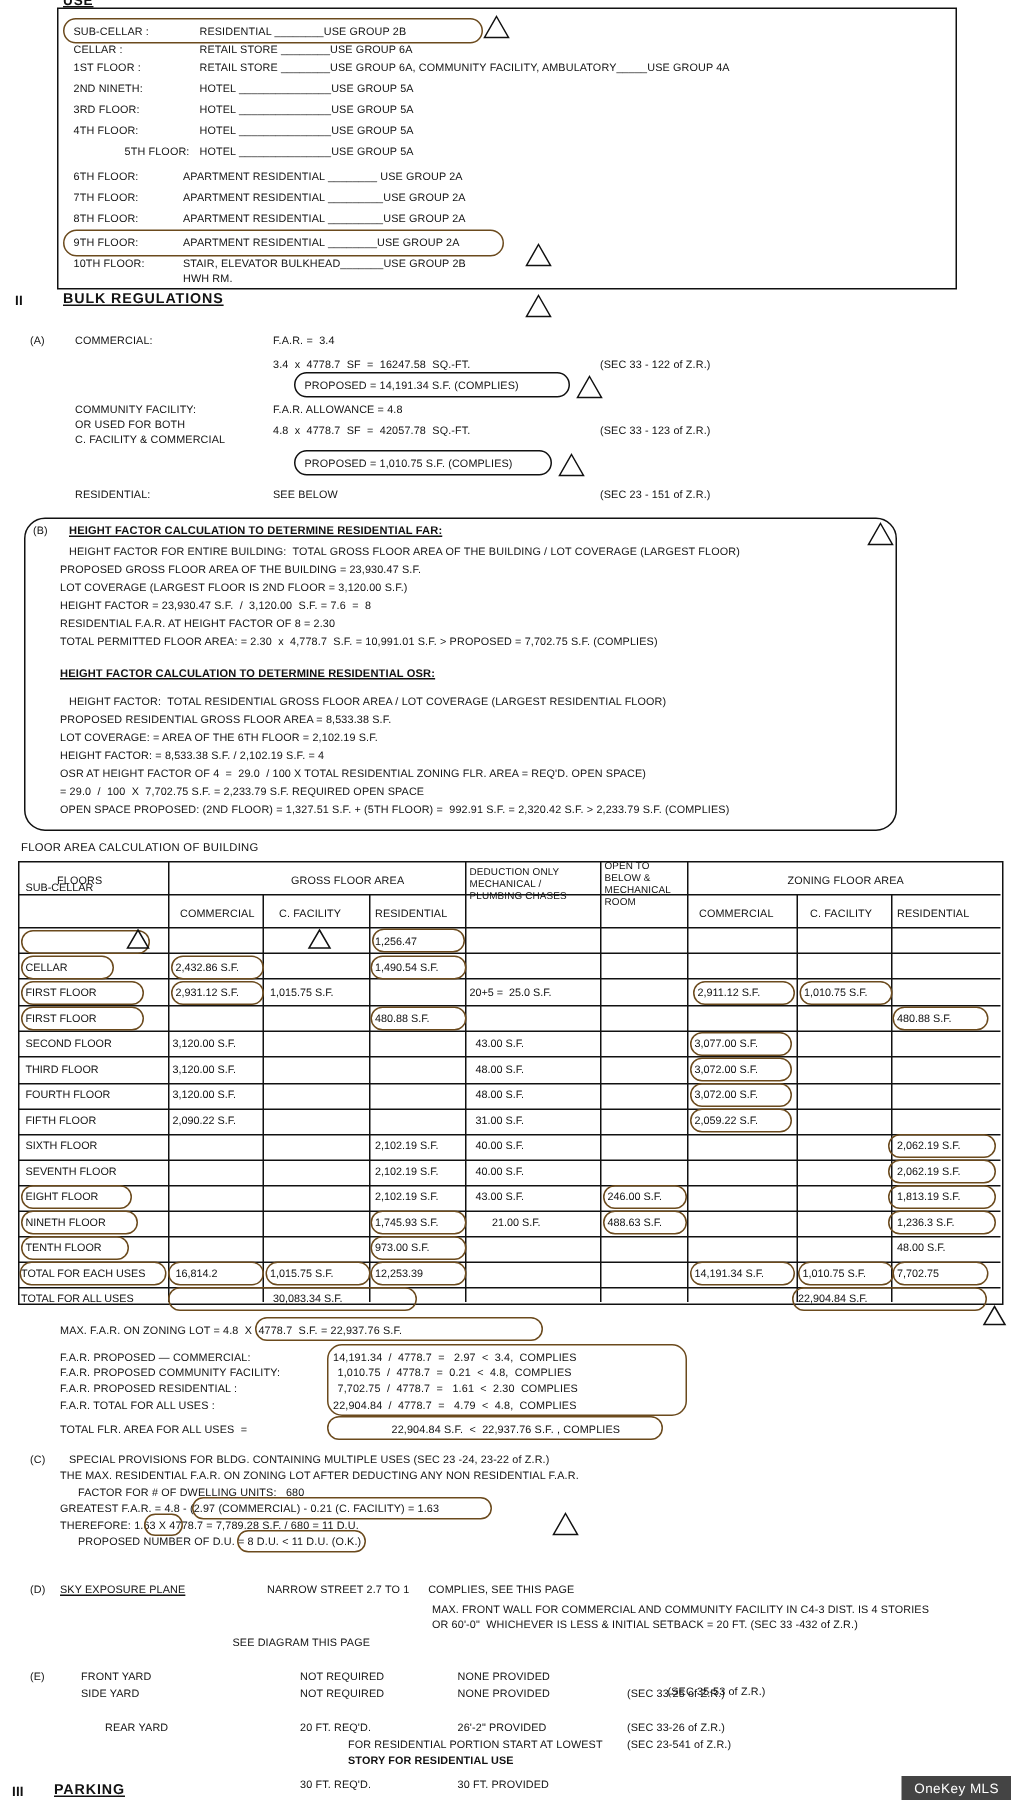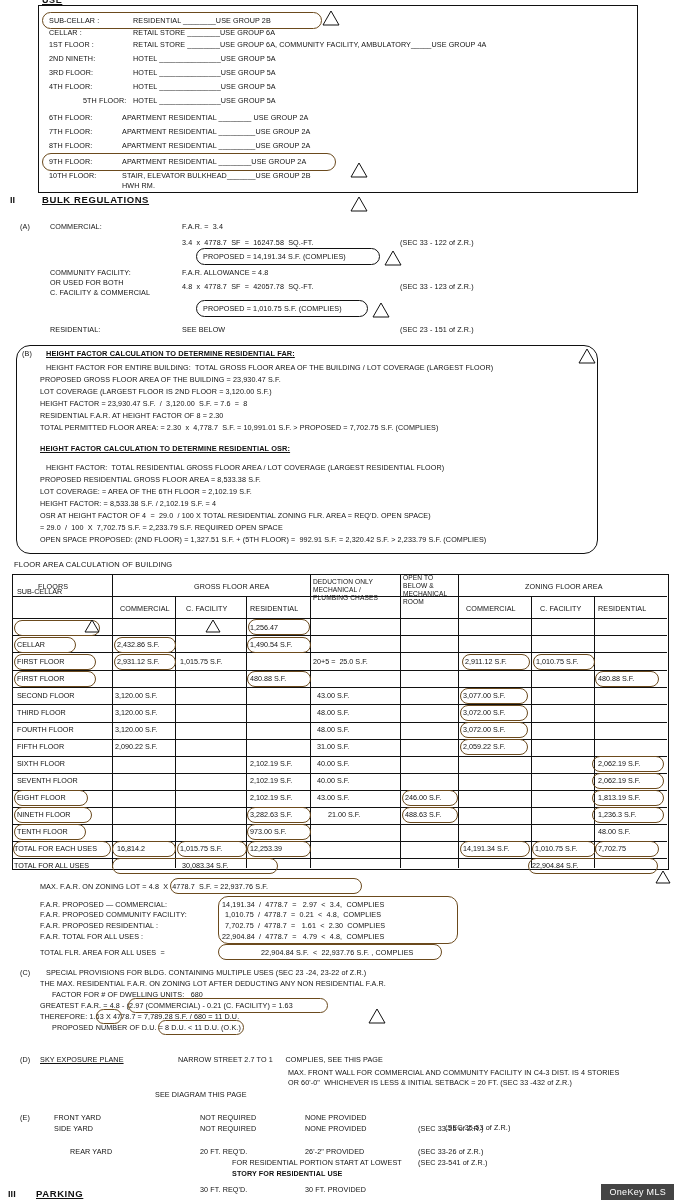--- a/index.html
+++ b/index.html
@@ -241,21 +241,21 @@
   <div class="cell" style="left:17px;top:793px;">EIGHT FLOOR</div>
   <div class="cell" style="left:250px;top:793px;">2,102.19 S.F.</div>
   <div class="cell" style="left:317px;top:793px;">43.00 S.F.</div>
   <div class="cell" style="left:405px;top:793px;">246.00 S.F.</div>
   <div class="cell" style="left:598px;top:793px;">1,813.19 S.F.</div>
   <div class="hl" style="left:14px;top:790px;width:72px;height:14px;"></div>
   <div class="hl" style="left:402px;top:790px;width:54px;height:14px;"></div>
   <div class="hl" style="left:592px;top:790px;width:70px;height:14px;"></div>
 
   <div class="cell" style="left:17px;top:810px;">NINETH FLOOR</div>
-  <div class="cell" style="left:250px;top:810px;">3,282.63 S.F.</div>
+  <div class="cell" style="left:250px;top:810px;">1,745.93 S.F.</div>
   <div class="cell" style="left:328px;top:810px;">21.00 S.F.</div>
   <div class="cell" style="left:405px;top:810px;">488.63 S.F.</div>
   <div class="cell" style="left:598px;top:810px;">1,236.3 S.F.</div>
   <div class="hl" style="left:14px;top:807px;width:76px;height:14px;"></div>
   <div class="hl" style="left:247px;top:807px;width:62px;height:14px;"></div>
   <div class="hl" style="left:402px;top:807px;width:54px;height:14px;"></div>
   <div class="hl" style="left:592px;top:807px;width:70px;height:14px;"></div>
 
   <div class="cell" style="left:17px;top:827px;">TENTH FLOOR</div>
   <div class="cell" style="left:250px;top:827px;">973.00 S.F.</div>

